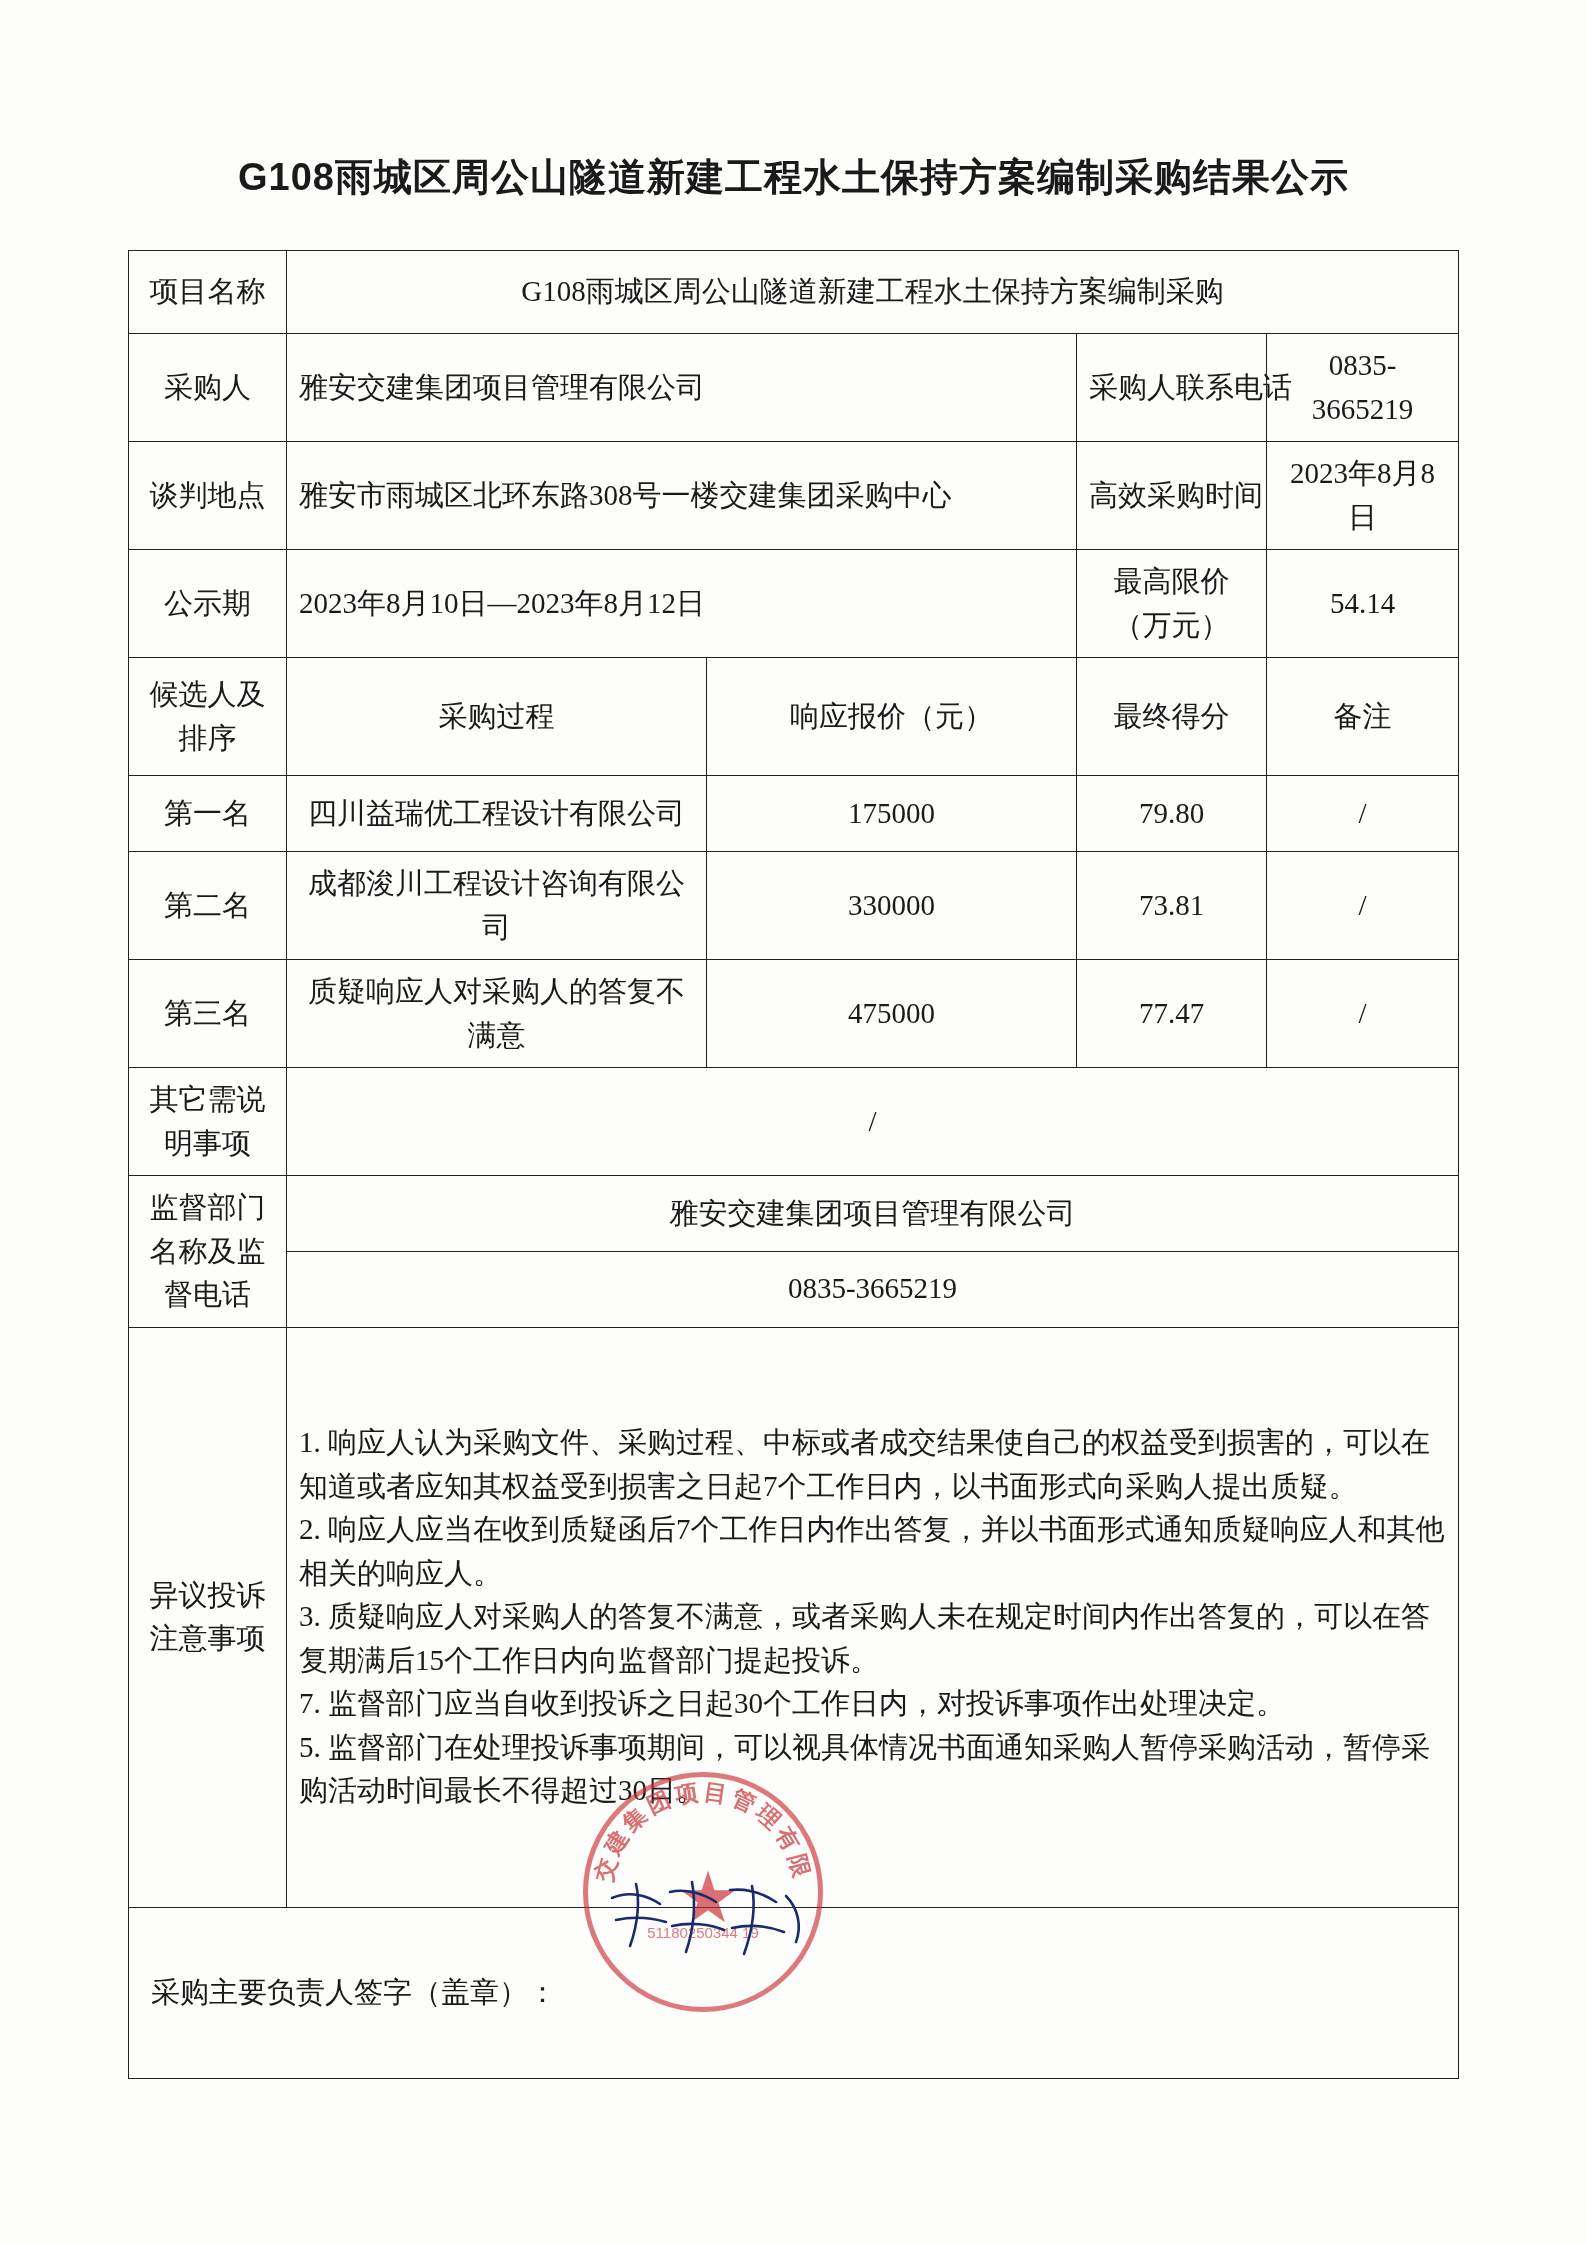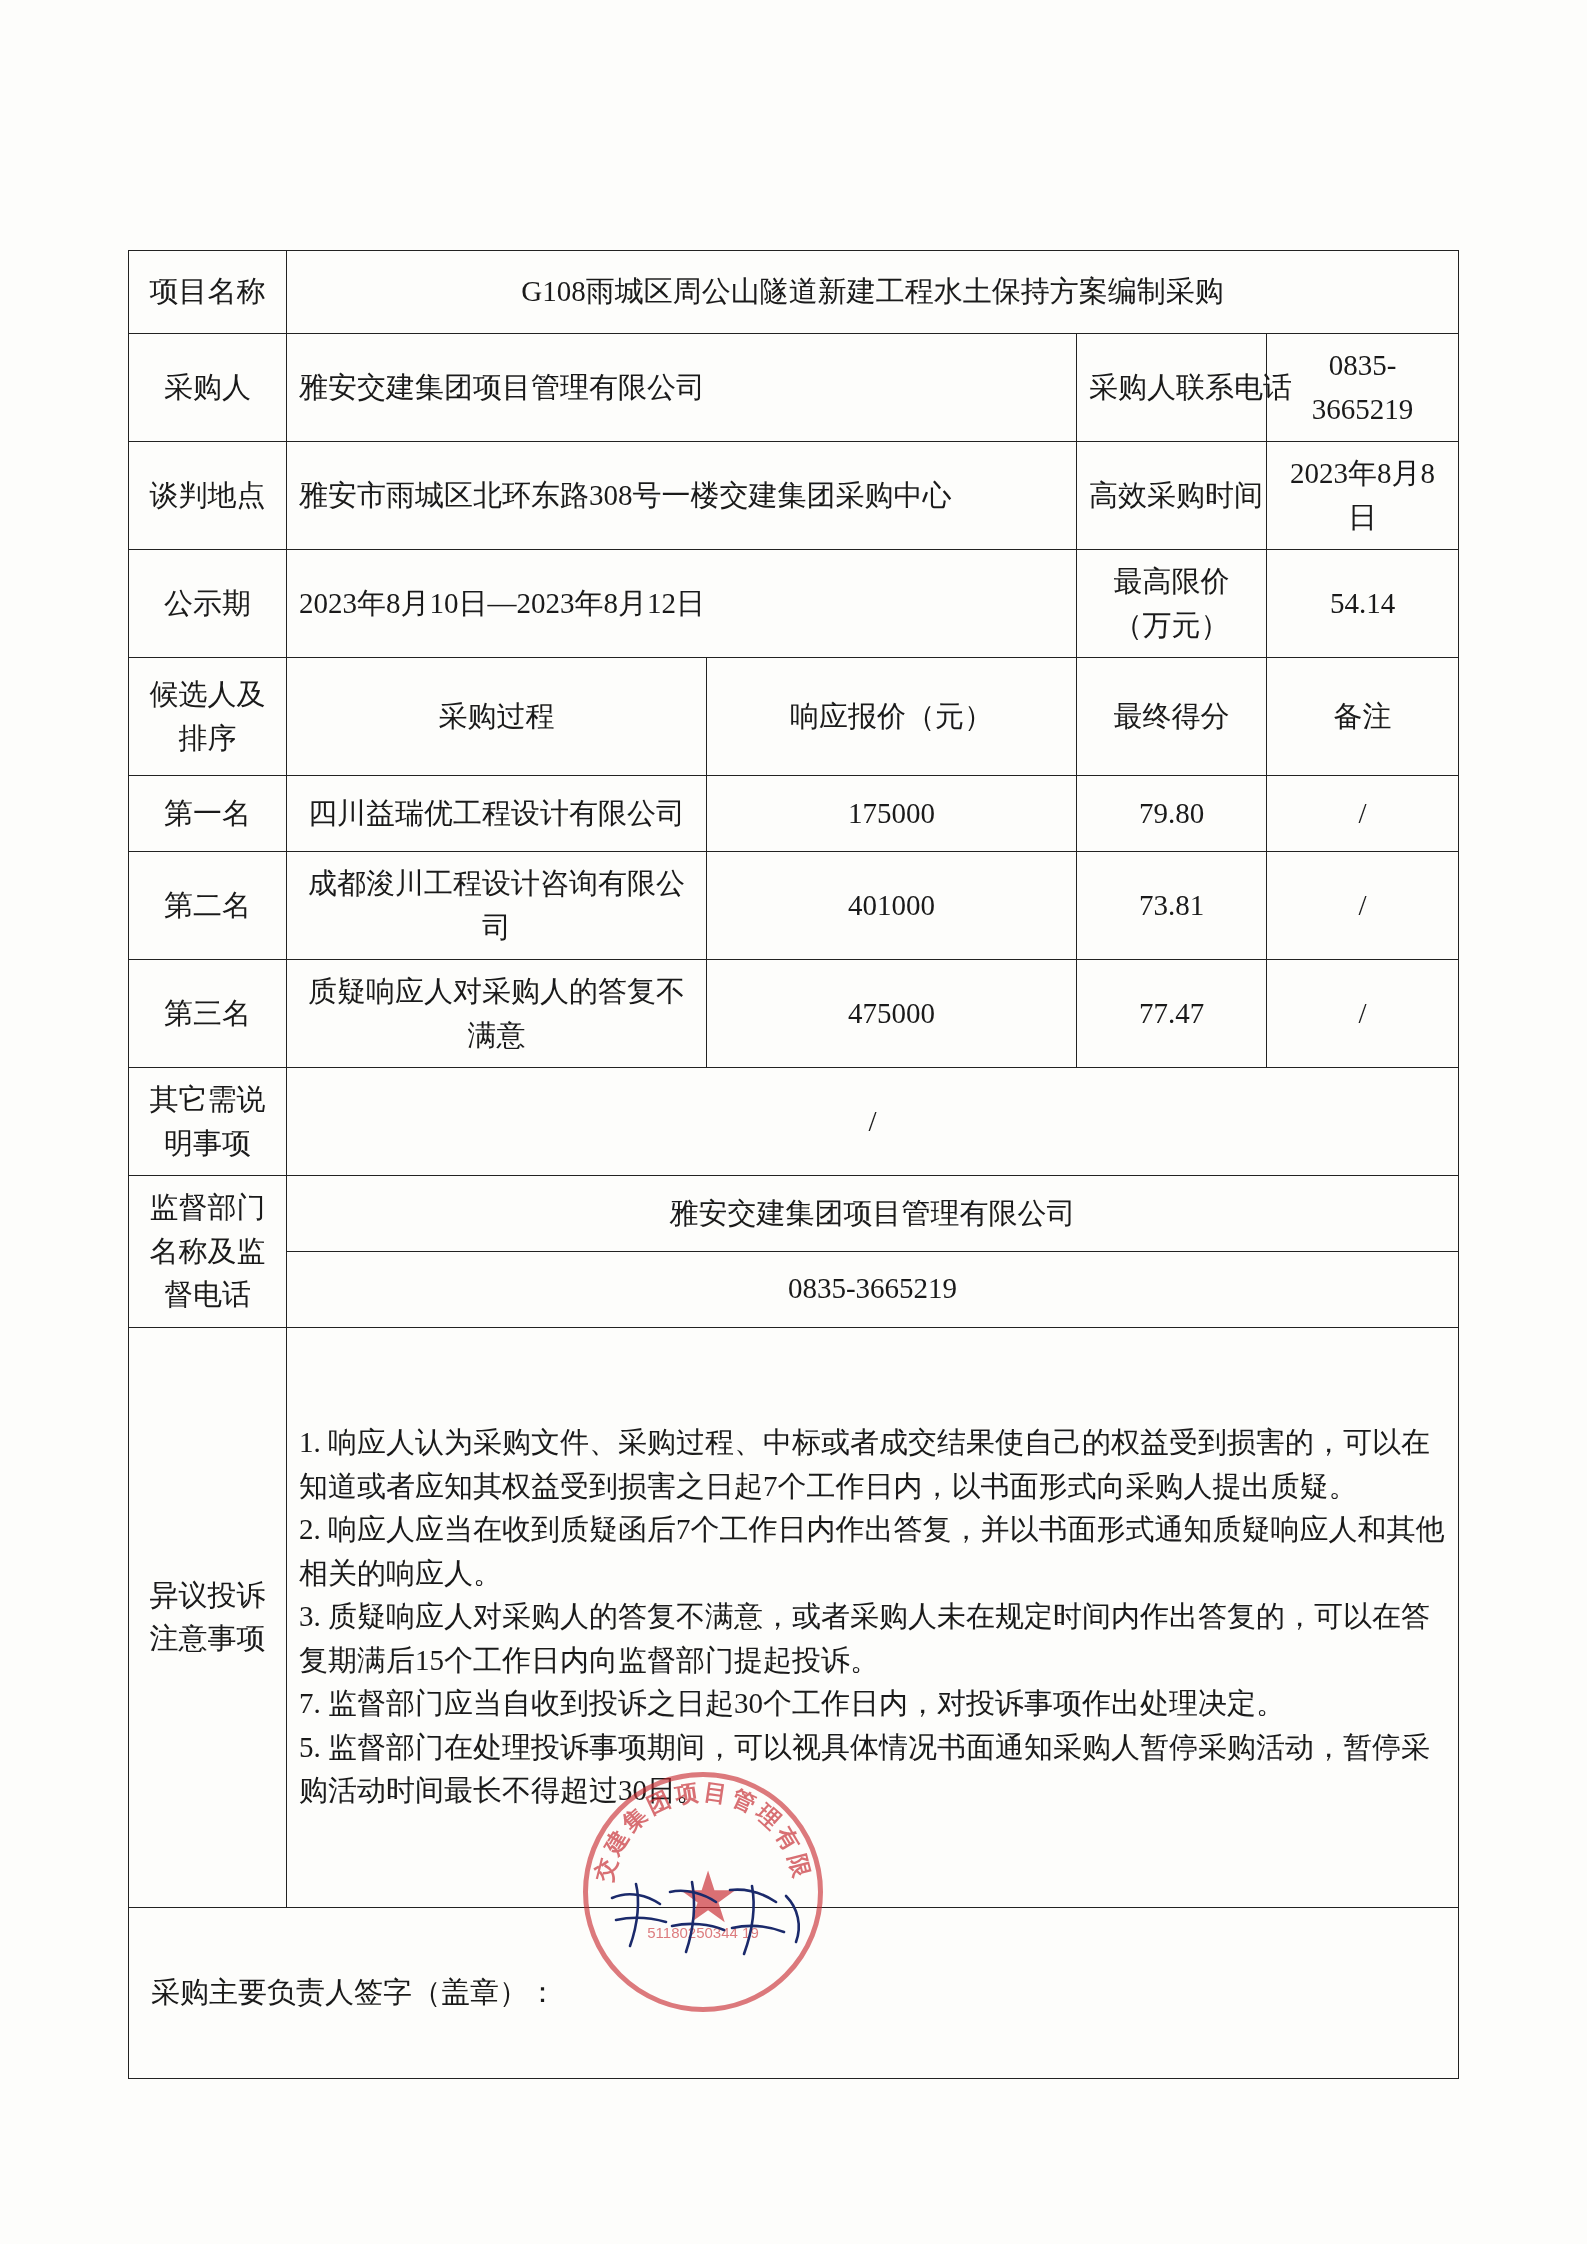--- a/index.html
+++ b/index.html
@@ -126,20 +126,21 @@
     height: 110px;
     pointer-events: none;
   }
   .signature svg { width: 220px; height: 110px; }
 </style>
 </head>
 <body>
 
 <div class="page">
 
+  <div class="doc-title">G108雨城区周公山隧道新建工程水土保持方案编制采购结果公示</div>
 
   <table class="main">
     <colgroup>
       <col style="width:158px">
       <col style="width:420px">
       <col style="width:190px">
       <col style="width:180px">
       <col style="width:190px">
       <col style="width:192px">
     </colgroup>
@@ -178,21 +179,21 @@
       <tr style="height:76px">
         <td class="c">第一名</td>
         <td class="c">四川益瑞优工程设计有限公司</td>
         <td class="c" colspan="2">175000</td>
         <td class="c">79.80</td>
         <td class="c">/</td>
       </tr>
       <tr style="height:76px">
         <td class="c">第二名</td>
         <td class="c">成都浚川工程设计咨询有限公司</td>
-        <td class="c" colspan="2">401000</td>
+        <td class="c" colspan="2">330000</td>
         <td class="c">73.81</td>
         <td class="c">/</td>
       </tr>
       <tr style="height:76px">
         <td class="c">第三名</td>
         <td class="c">质疑响应人对采购人的答复不满意</td>
         <td class="c" colspan="2">475000</td>
         <td class="c">77.47</td>
         <td class="c">/</td>
       </tr>

